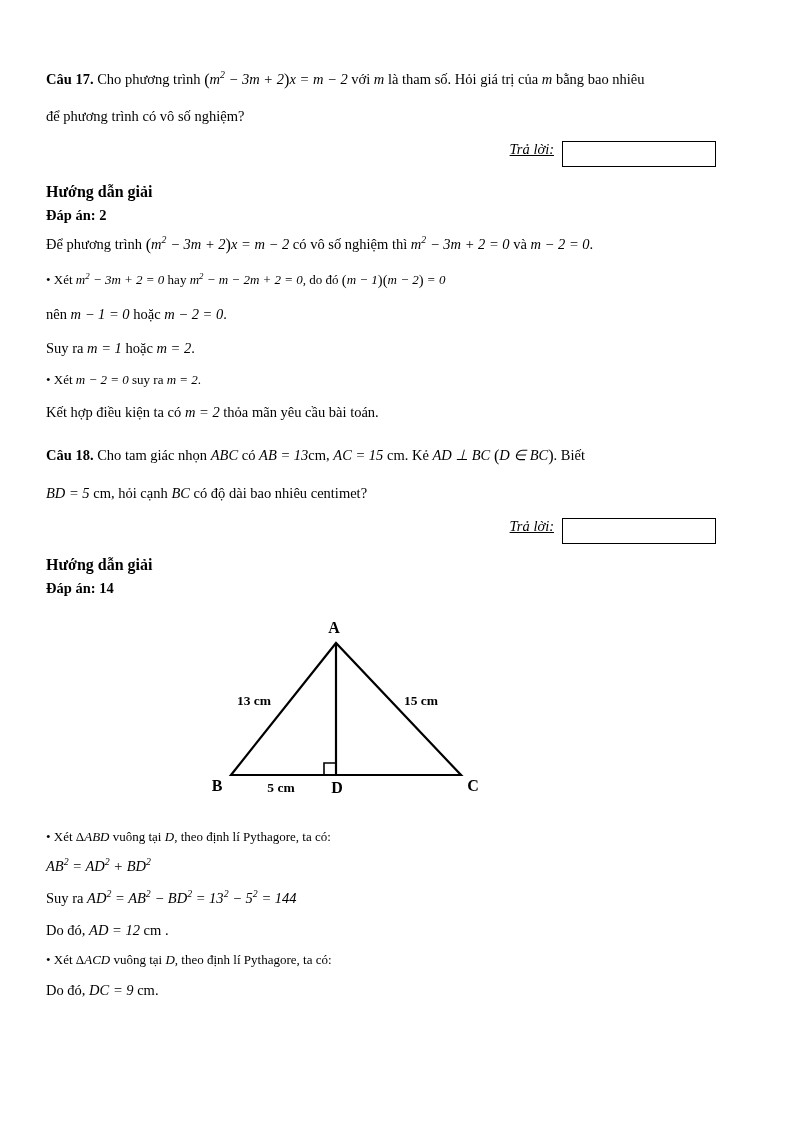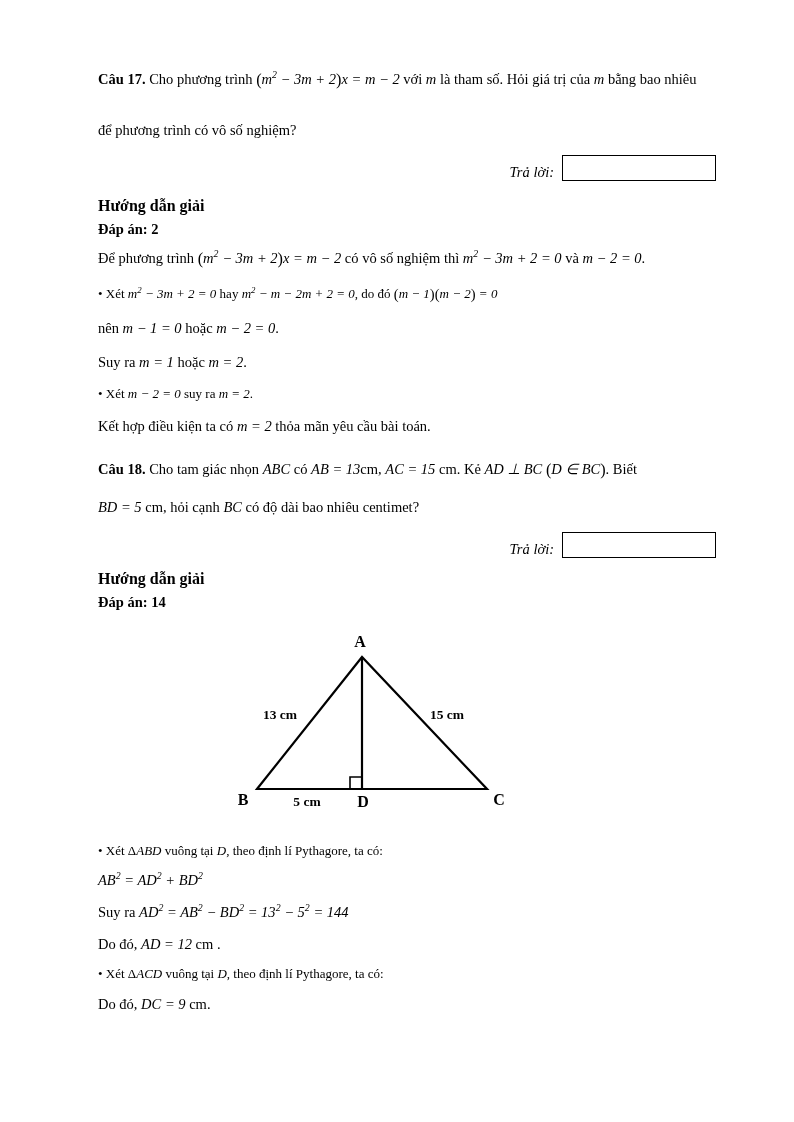--- a/index.html
+++ b/index.html
@@ -12,21 +12,21 @@
     height: 1122px;
     font-family: "Liberation Serif", serif;
     color: #000000;
     position: relative;
   }
   .page {
     position: relative;
     width: 794px;
     height: 1122px;
     box-sizing: border-box;
-    padding: 64px 78px 40px 98px;
+    padding: 64px 78px 40px 46px;
   }
   .q-label {
     font-weight: bold;
   }
   .section-head {
     font-weight: bold;
     font-size: 16px;
     margin-top: 16px;
     margin-bottom: 6px;
   }
@@ -49,22 +49,23 @@
     line-height: 0;
   }
   .paren {
     font-style: normal;
     font-size: 1.12em;
     vertical-align: -0.08em;
   }
   .answer-row {
     display: flex;
     justify-content: flex-end;
-    align-items: flex-end;
+    align-items: flex-start;
     margin: 10px 0 4px 0;
+    text-decoration: underline;
   }
   .answer-label {
     font-style: italic;
     font-size: 14.5px;
     margin-right: 8px;
   }
   .answer-box {
     width: 152px;
     height: 24px;
     border: 1.3px solid #000;
@@ -108,21 +109,21 @@
       <span>Cho phương trình</span>
       <span class="math">
         <span class="paren">(</span><span>m<sup>2</sup> − 3m + 2</span><span class="paren">)</span><span>x = m − 2</span>
       </span>
       <span>với</span>
       <span class="math">m</span>
       <span>là tham số. Hỏi giá trị của</span>
       <span class="math">m</span>
       <span>bằng bao nhiêu</span>
     </div>
-    <div class="q-text" style="margin-top:20px;">
+    <div class="q-text" style="margin-top:6px;">
       <span>để phương trình có vô số nghiệm?</span>
     </div>
   </div>
 
   <div class="answer-row">
     <span class="answer-label">Trả lời:</span>
     <div class="answer-box"></div>
   </div>
 
   <div class="section-head">Hướng dẫn giải</div>

